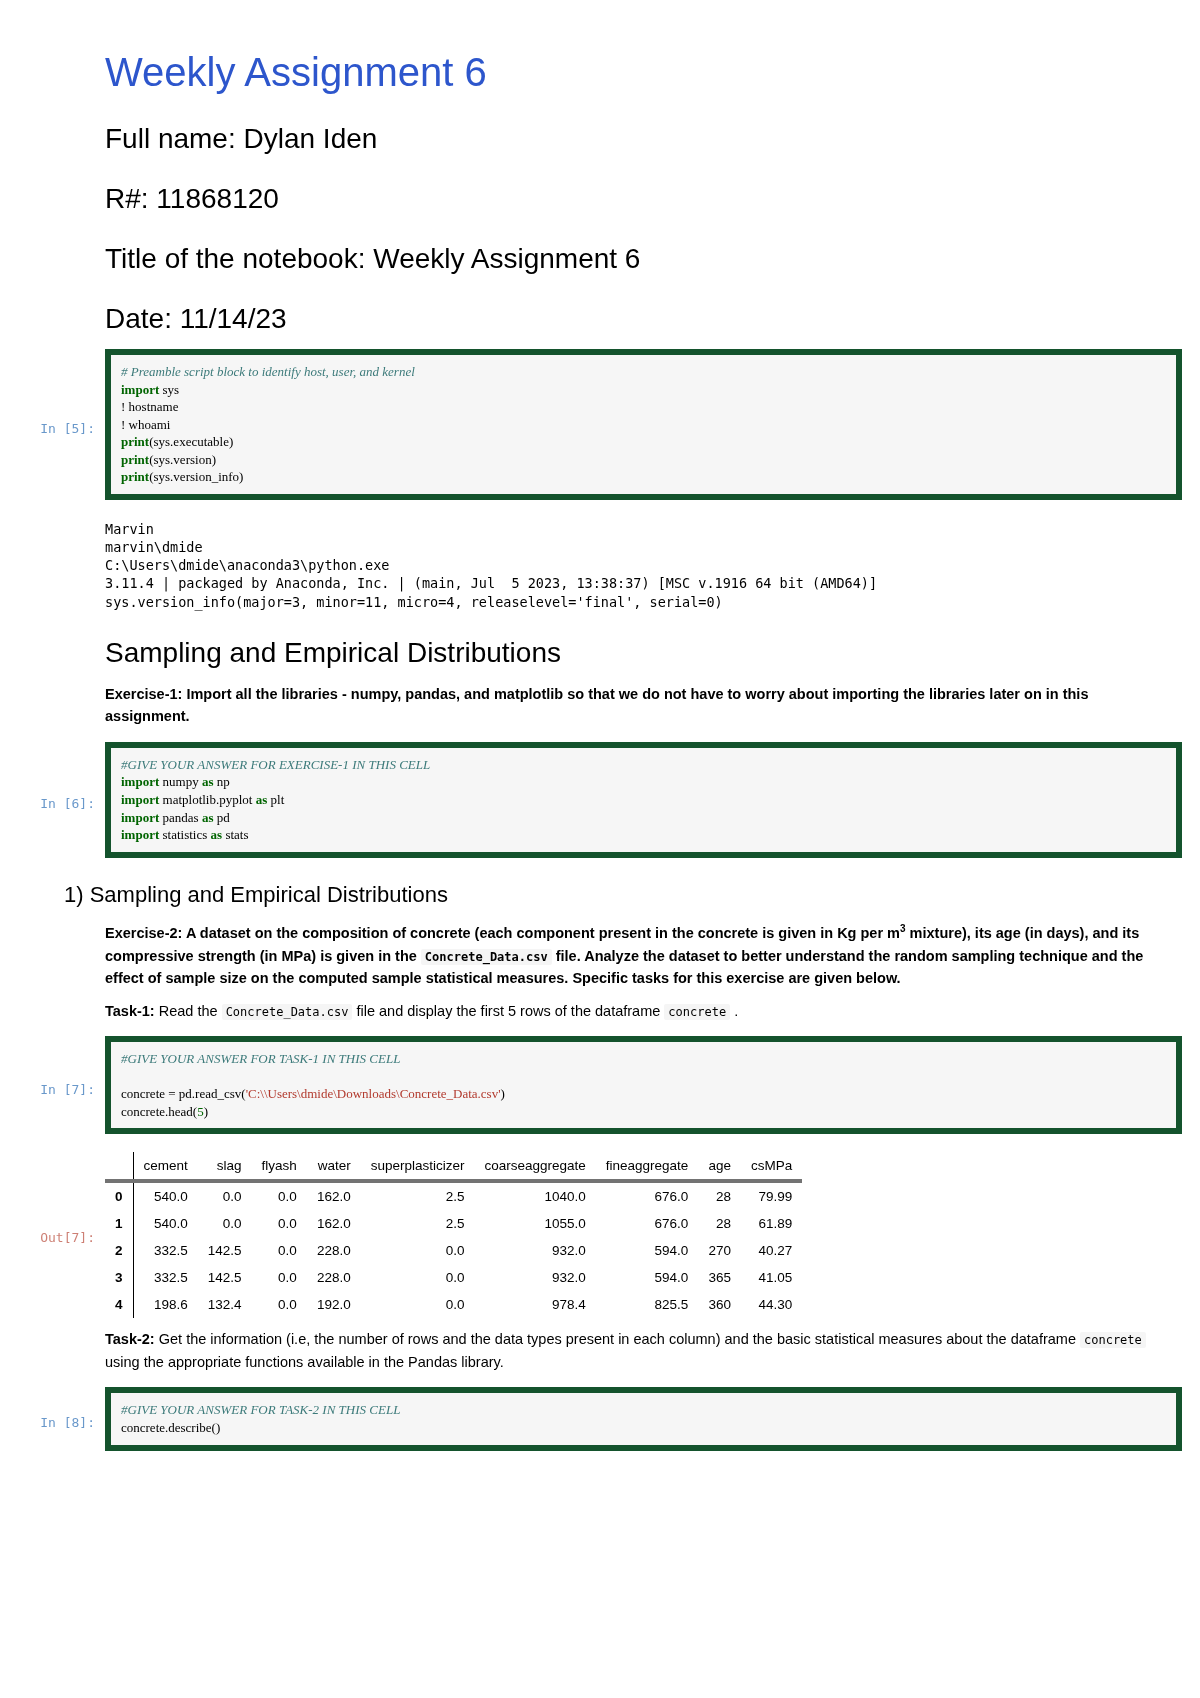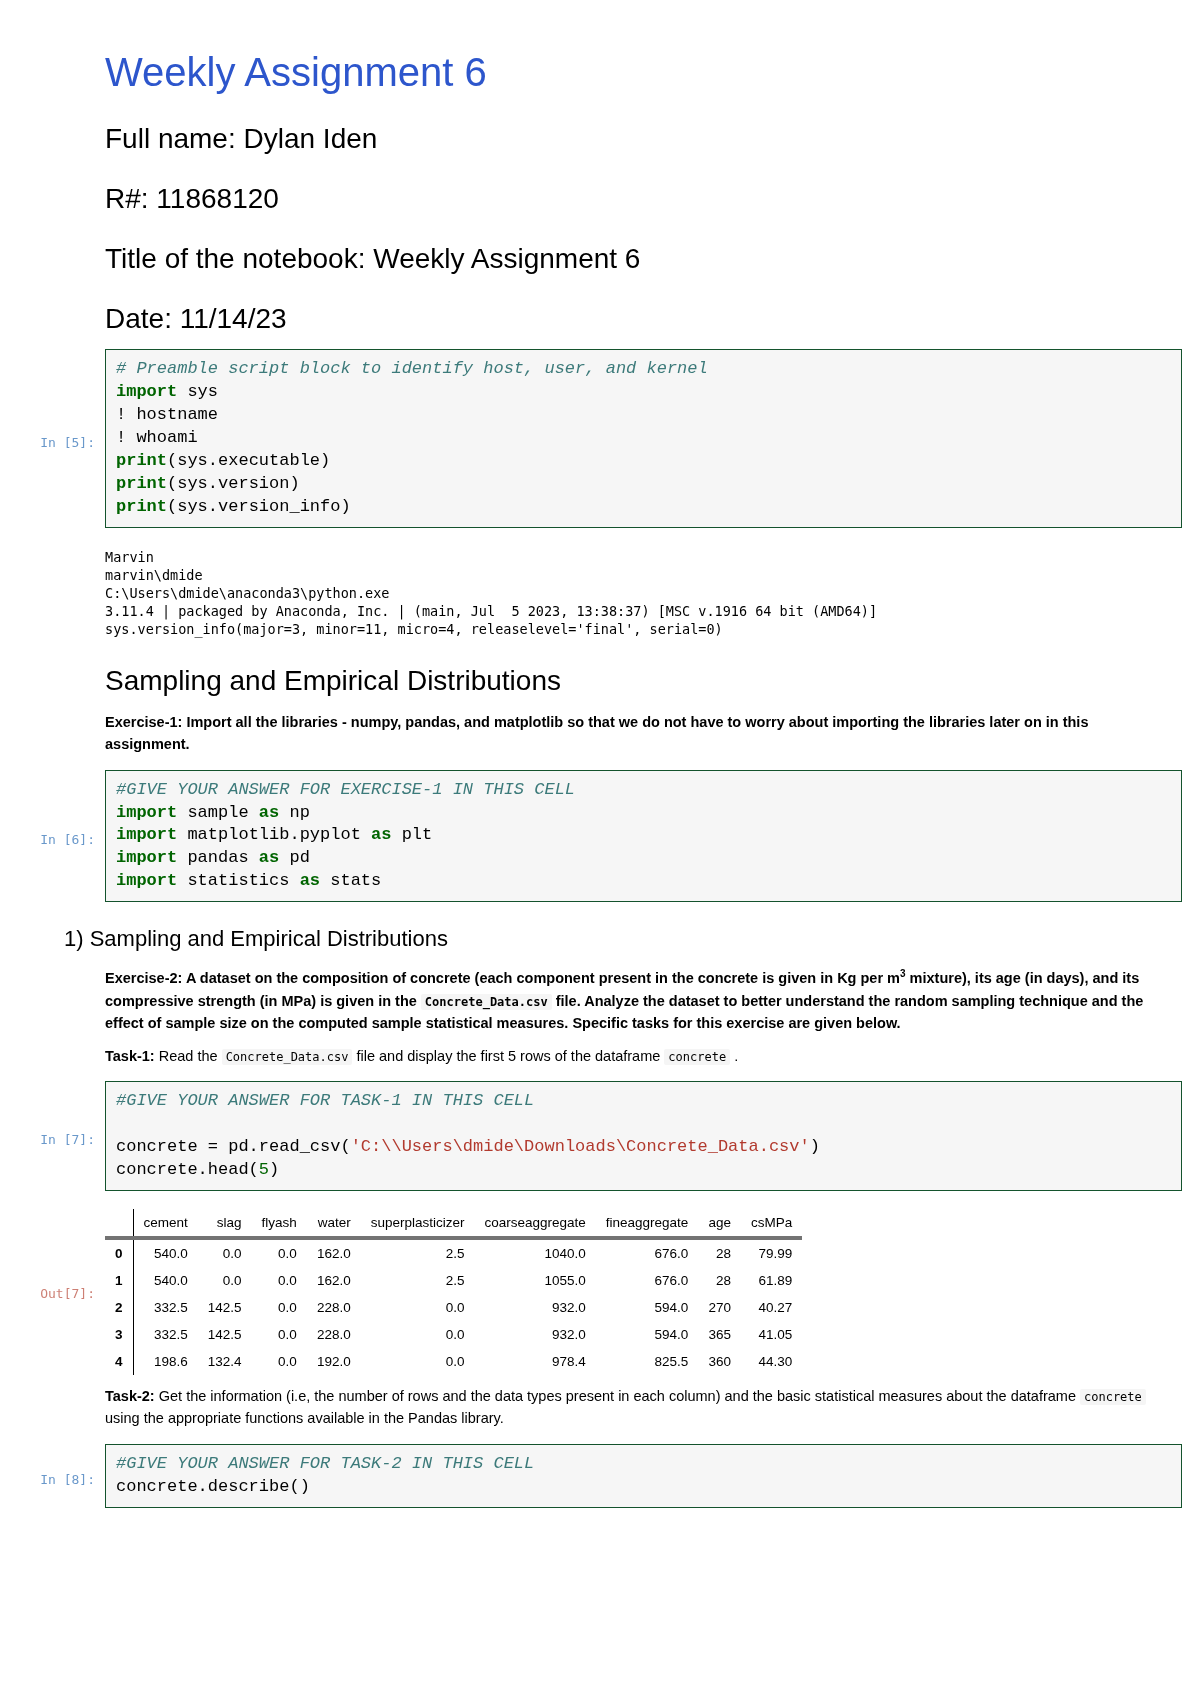--- a/index.html
+++ b/index.html
@@ -63,25 +63,25 @@
     text-align: right;
     font-family: ui-monospace, SFMono-Regular, Menlo, Consolas, monospace;
     font-size: 13px;
     white-space: pre;
     flex-shrink: 0;
   }
   .prompt.in  { color: #2b6db5; opacity: .7; }
   .prompt.out { color: #b84a3a; opacity: .7; }
   .code-input {
     flex: 1;
-    border: 1px solid #14532d;
+    border: 6px solid #14532d;
     background: #f6f6f6;
     padding: 8px 10px;
-    font-family: Liberation Mono, monospace;
-    font-size: 17px;
+    font-family: Liberation Serif, serif;
+    font-size: 13px;
     line-height: 1.35;
     margin-right: 18px;
     white-space: pre;
     overflow: hidden;
   }
   .code-output {
     flex: 1;
     padding: 6px 10px 0 0;
     font-family: ui-monospace, SFMono-Regular, Menlo, Consolas, monospace;
     font-size: 13.5px;
@@ -139,21 +139,21 @@
 3.11.4 | packaged by Anaconda, Inc. | (main, Jul  5 2023, 13:38:37) [MSC v.1916 64 bit (AMD64)]
 sys.version_info(major=3, minor=11, micro=4, releaselevel='final', serial=0)</div>
   </div>
 
   <h2 class="section">Sampling and Empirical Distributions</h2>
   <p class="body-text"><b>Exercise-1: Import all the libraries - numpy, pandas, and matplotlib so that we do not have to worry about importing the libraries later on in this assignment.</b></p>
 
   <div class="cell">
     <div class="prompt in">In [6]:</div>
     <div class="code-input"><span class="tok-cmt">#GIVE YOUR ANSWER FOR EXERCISE-1 IN THIS CELL</span>
-<span class="tok-kw">import</span><span> sample </span><span class="tok-kw">as</span><span> np</span>
+<span class="tok-kw">import</span><span> numpy </span><span class="tok-kw">as</span><span> np</span>
 <span class="tok-kw">import</span><span> matplotlib.pyplot </span><span class="tok-kw">as</span><span> plt</span>
 <span class="tok-kw">import</span><span> pandas </span><span class="tok-kw">as</span><span> pd</span>
 <span class="tok-kw">import</span><span> statistics </span><span class="tok-kw">as</span><span> stats</span></div>
   </div>
 
   <h3 class="section3">1) Sampling and Empirical Distributions</h3>
 
   <p class="body-text"><b><span>Exercise-2: A dataset on the composition of concrete (each component present in the concrete is given in Kg per m</span><sup>3</sup><span> mixture), its age (in days), and its compressive strength (in MPa) is given in the </span><span class="code-mono">Concrete_Data.csv</span><span> file. Analyze the dataset to better understand the random sampling technique and the effect of sample size on the computed sample statistical measures. Specific tasks for this exercise are given below.</span></b></p>
 
   <p class="body-text"><b>Task-1:</b><span> Read the </span><span class="code-mono">Concrete_Data.csv</span><span> file and display the first 5 rows of the dataframe </span><span class="code-mono">concrete</span><span> .</span></p>

